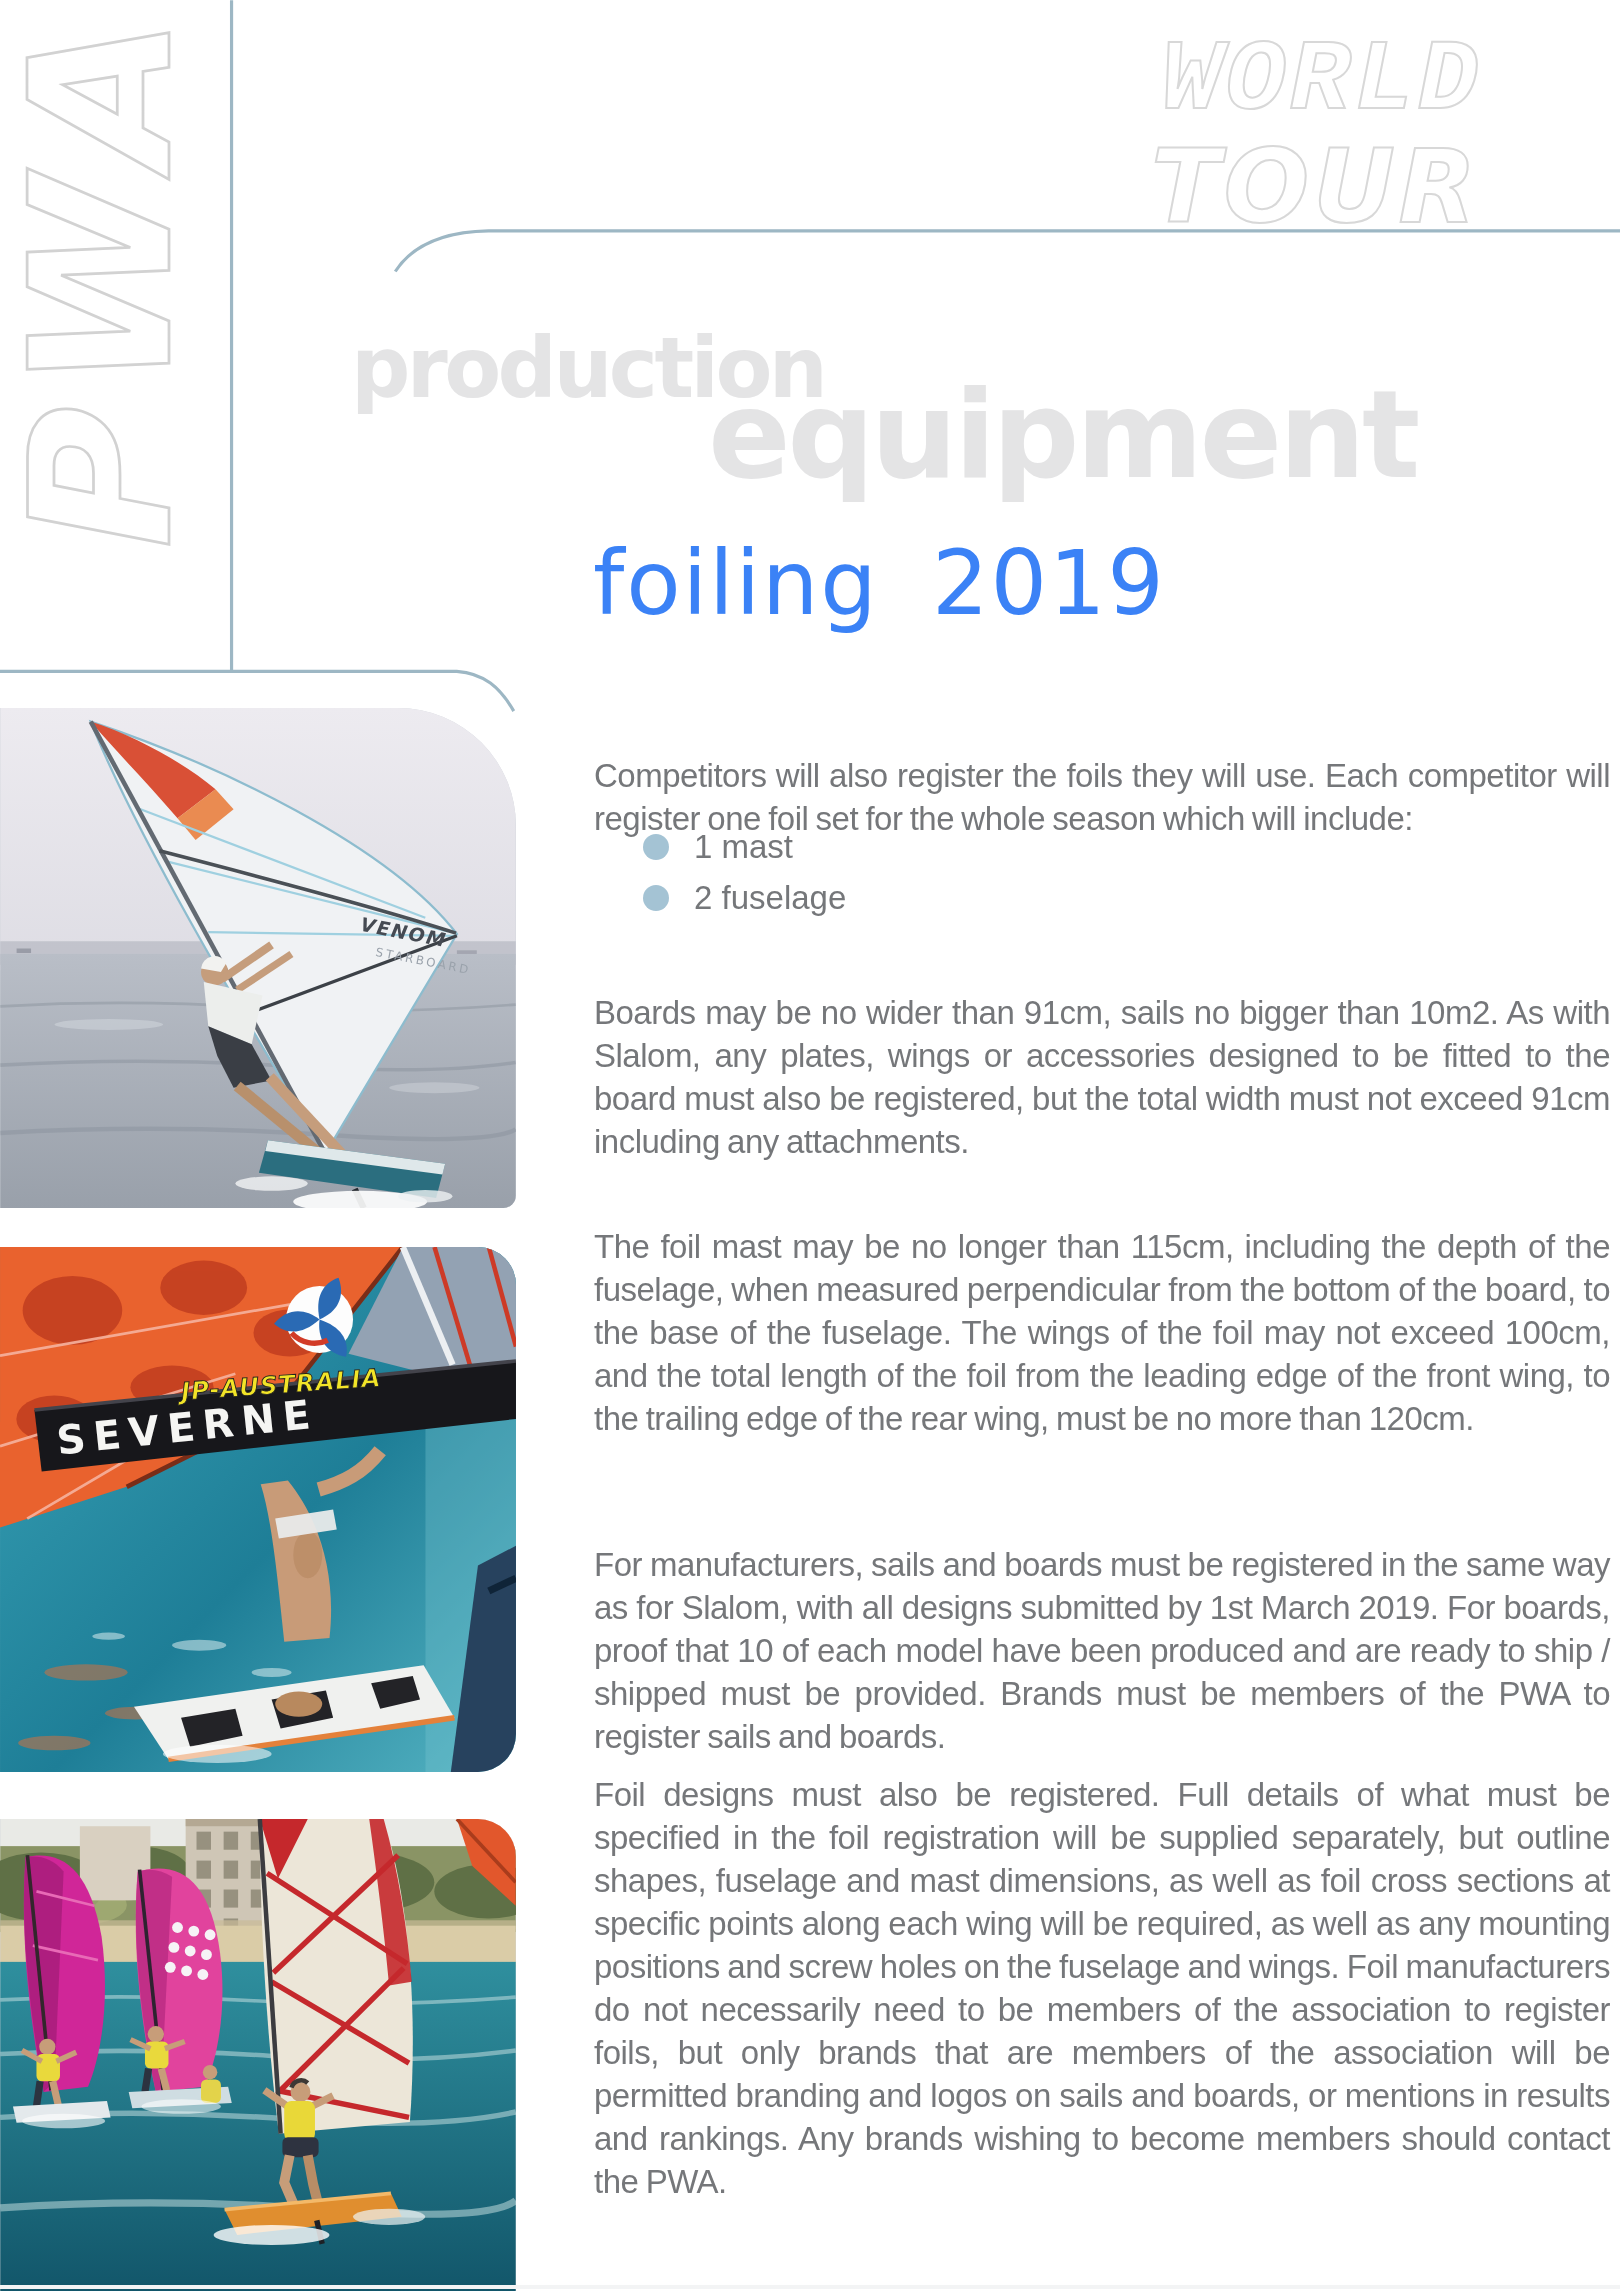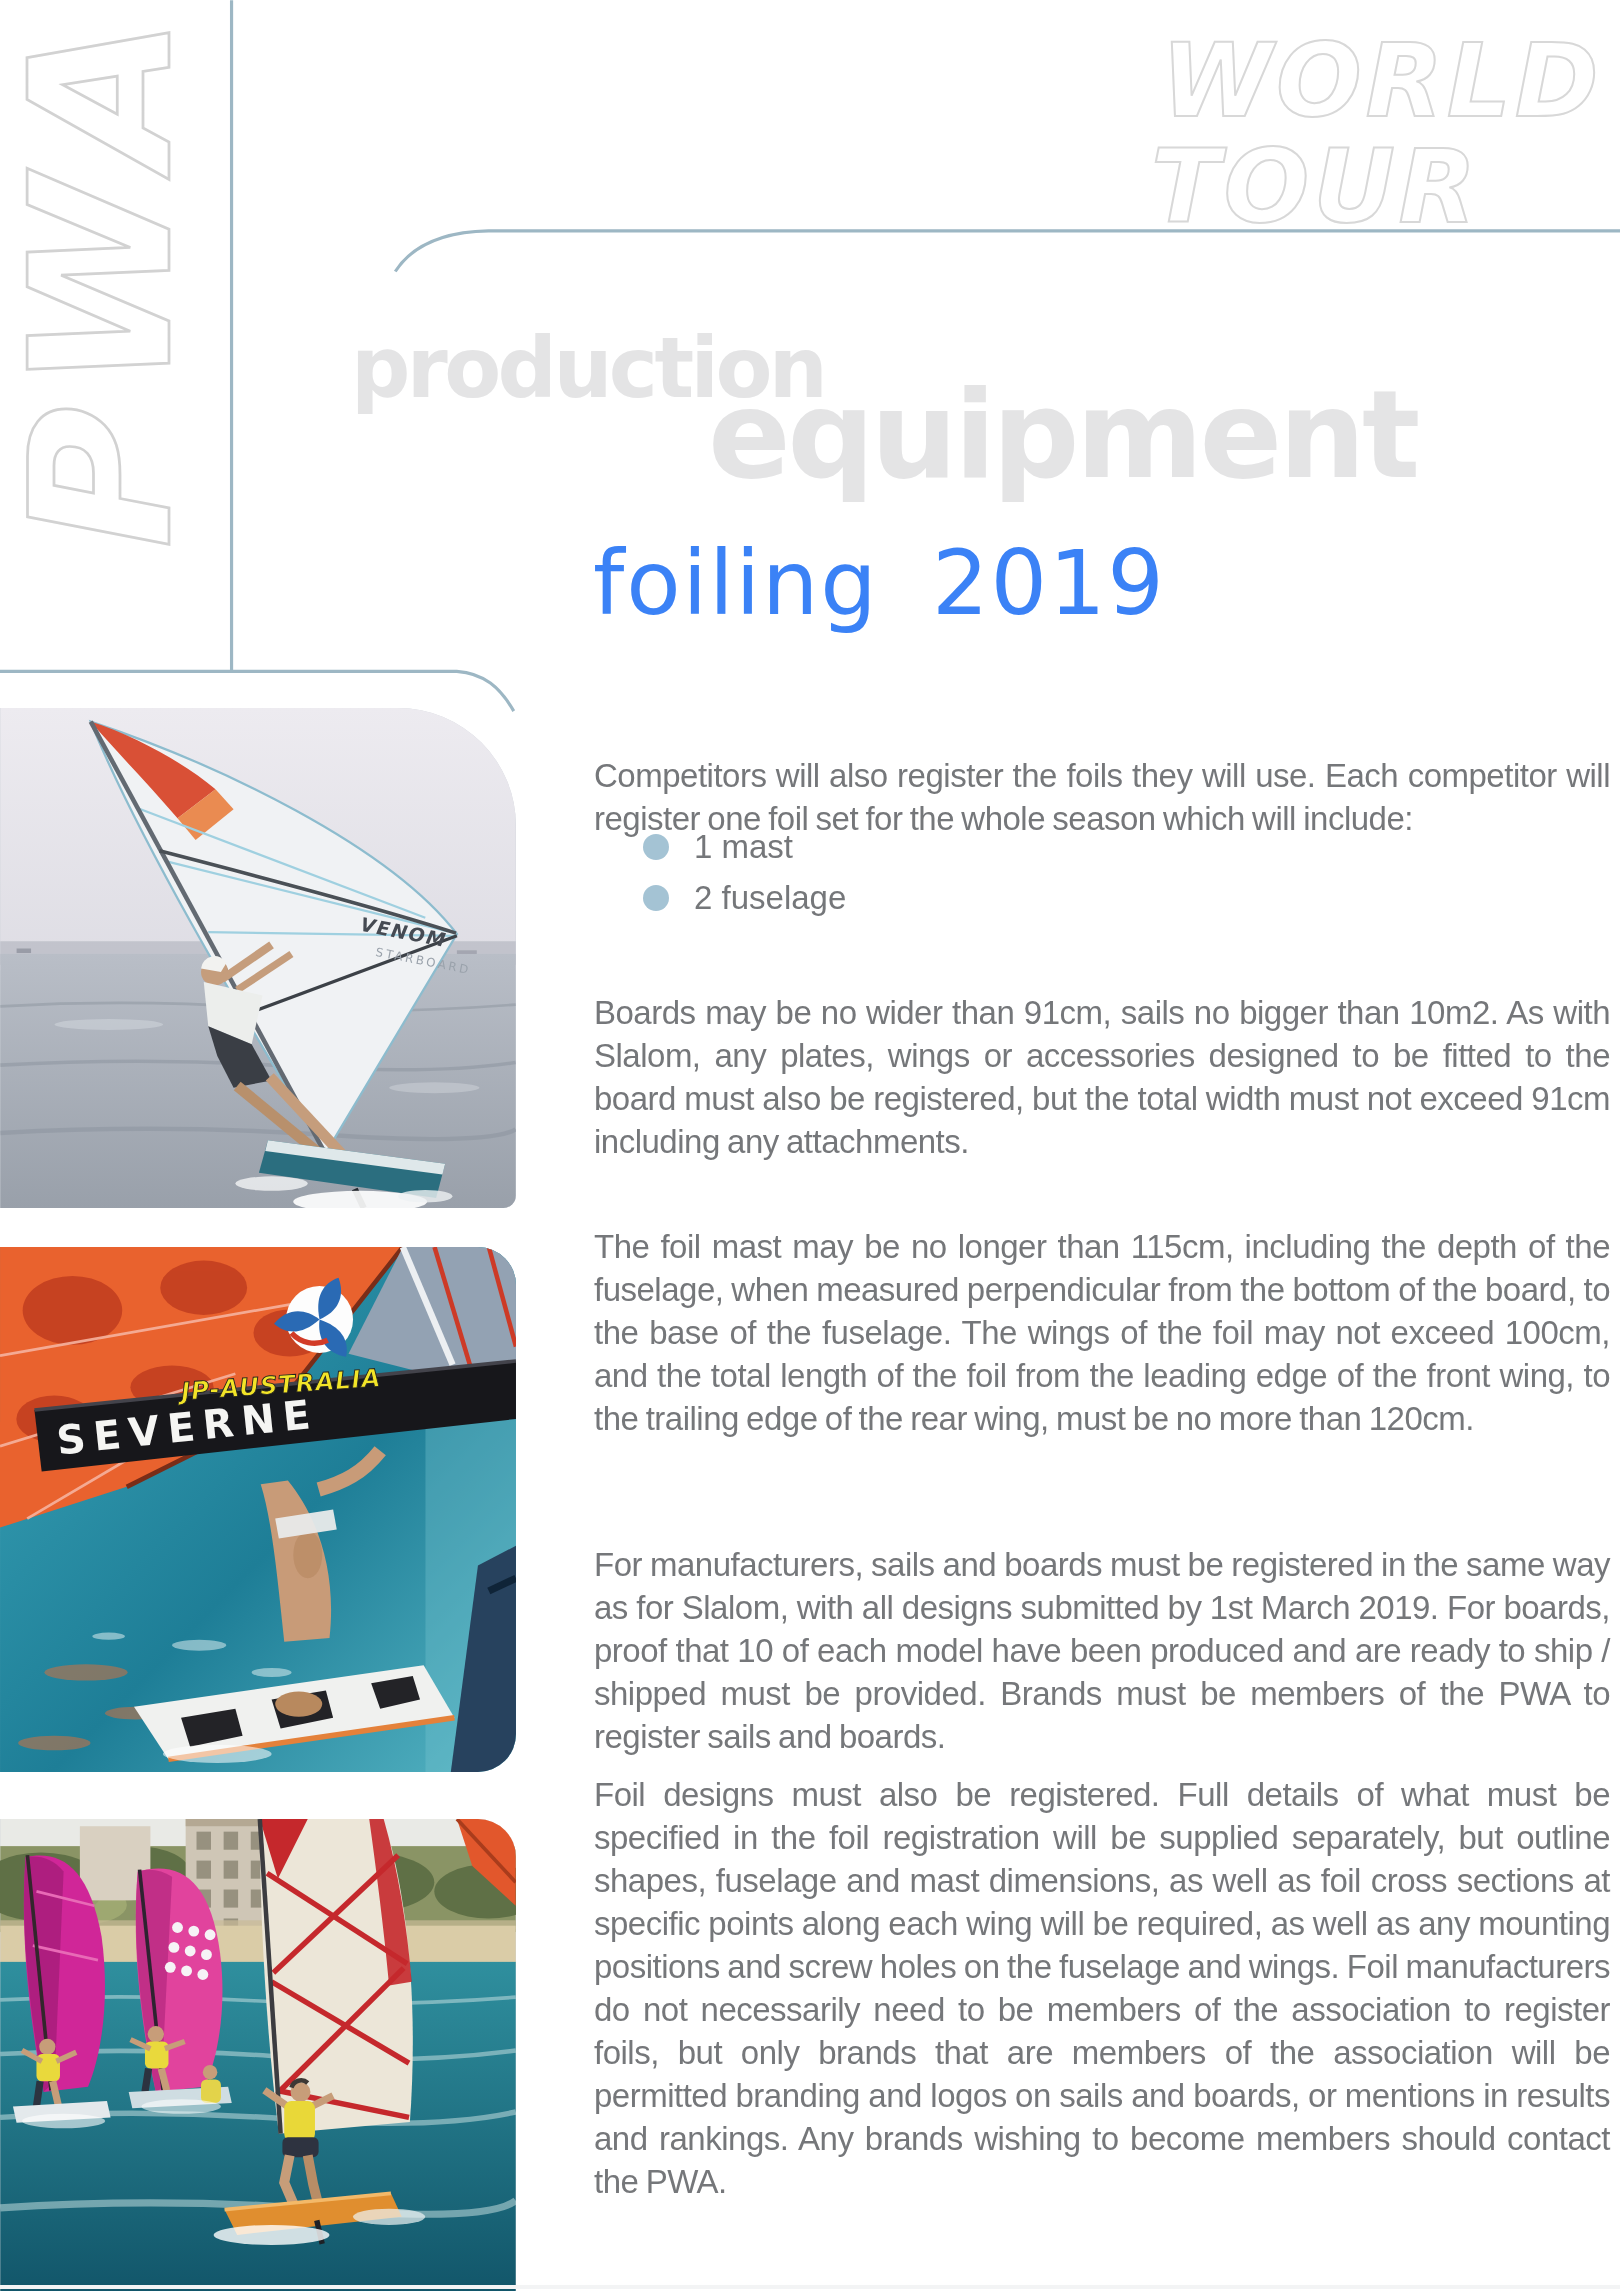--- a/index.html
+++ b/index.html
@@ -11,21 +11,21 @@
 
   
   .pwa-logo{position:absolute;left:-145px;top:200px;width:493px;height:204px;
             transform:rotate(-90deg);text-align:center;line-height:204px;
             font-family:"DejaVu Sans",sans-serif;font-style:italic;font-weight:700;
             font-size:194px;letter-spacing:16.3px;color:#fff;
             -webkit-text-stroke:2.7px #d2d2d2;}
   .world,.tour{position:absolute;font-family:"DejaVu Sans",sans-serif;font-style:italic;
             font-weight:700;font-size:101px;line-height:1;color:#fff;
             -webkit-text-stroke:2px #d8d8d8;letter-spacing:3.6px;white-space:nowrap;}
-  .world{left:1161px;top:31px;}
+  .world{left:1161px;top:31px;font-family:Liberation Mono, monospace;}
   .tour{left:1151px;top:137px;}
 
   
   .h-prod,.h-equip{position:absolute;font-family:"DejaVu Sans",sans-serif;font-weight:700;
             color:#e4e4e5;line-height:1;white-space:nowrap;}
   .h-prod{left:351px;top:320px;font-size:83px;letter-spacing:-3.6px;margin-top:7px;}
   .h-equip{left:708px;top:374px;font-size:122px;letter-spacing:-3.6px;}
   .h-foil{position:absolute;left:593px;top:539px;font-family:"DejaVu Sans",sans-serif;
             font-weight:400;font-size:89px;line-height:1;color:#3b82f6;
             letter-spacing:1.8px;word-spacing:23.5px;white-space:nowrap;}

